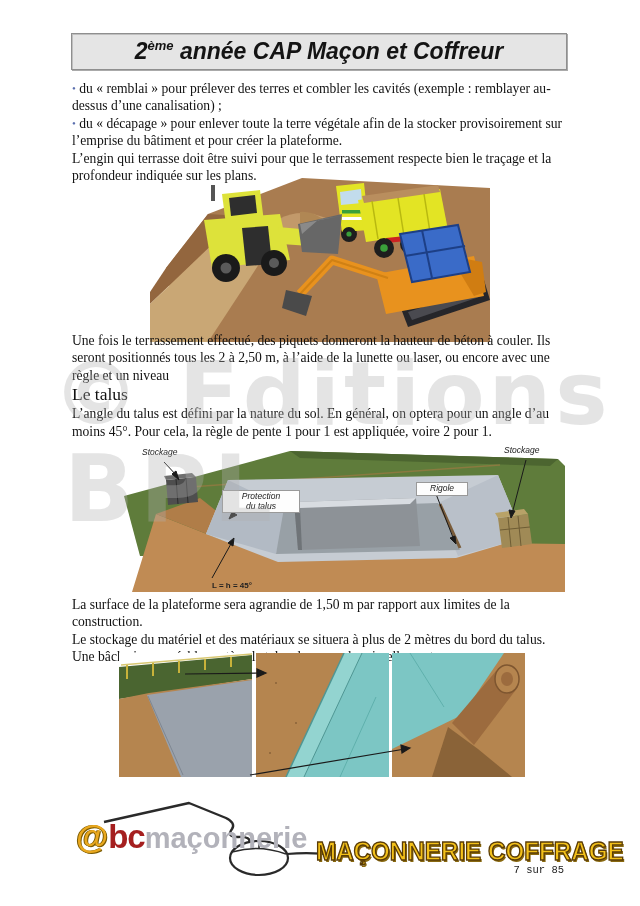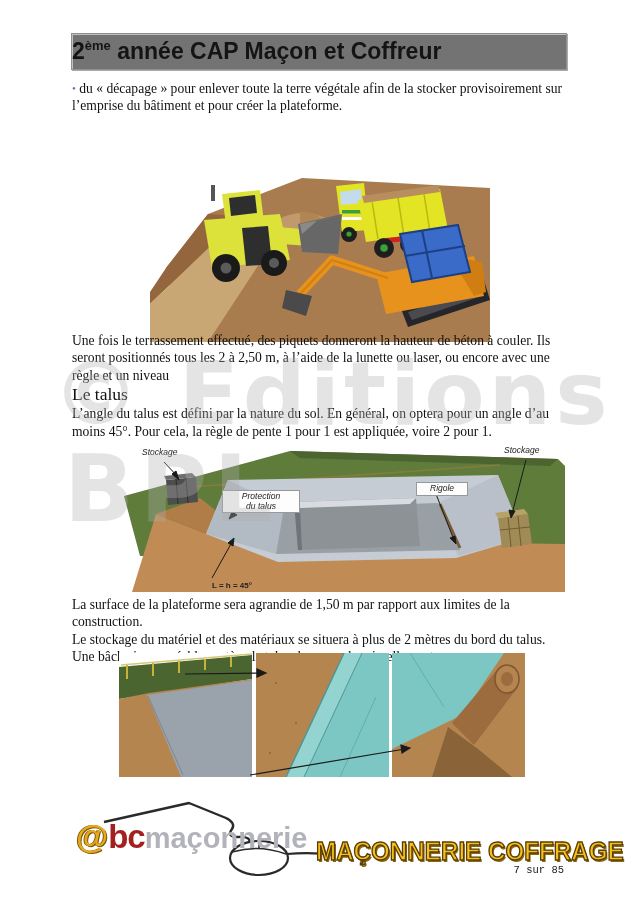--- a/index.html
+++ b/index.html
@@ -3,25 +3,25 @@
 <meta charset="utf-8">
 <style>
   html,body{margin:0;padding:0;background:#777;}
   .page{
     position:relative;width:640px;height:906px;margin:0 auto;background:#ffffff;
     font-family:"Liberation Serif","DejaVu Serif",serif;color:#111;overflow:hidden;
   }
   
   .header-box{
     position:absolute;left:71px;top:33px;width:494px;height:35px;
-    background:#737373;border:1px solid #8f8f8f;
+    background:#e5e5e5;border:1px solid #8f8f8f;
     box-shadow:inset 1px 1px 0 #bfbfbf, 1px 1px 0 #aaa;
-    display:flex;align-items:center;
+    display:flex;align-items:center;justify-content:center;
     font-family:"Liberation Sans","DejaVu Sans",sans-serif;font-weight:bold;
-    font-size:23px;color:#141414;letter-spacing:0px;
+    font-size:23px;color:#141414;letter-spacing:0px;font-style:italic;
   }
   .header-box sup{font-size:13px;vertical-align:super;line-height:0;}
   
   .tblock{position:absolute;left:72px;width:498px;font-size:13.6px;line-height:17.4px;text-align:left;}
   .tblock p{margin:0;}
   .bullet{color:#5b6fae;font-size:11px;vertical-align:1px;}
   .sec-heading{font-size:17.5px;line-height:21px;margin:2px 0 1px 0;font-weight:normal;}
   
   .wm{position:absolute;z-index:40;pointer-events:none;font-family:"DejaVu Sans","Liberation Sans",sans-serif;
       font-weight:bold;color:rgba(175,175,175,0.34);white-space:nowrap;}
@@ -58,21 +58,23 @@
 </head>
 <body>
 
 <div class="page">
 
   <div class="header-box">
     <span><span>2</span><sup>ème</sup><span> année CAP Maçon et Coffreur</span></span>
   </div>
 
   <div class="tblock" style="top:80px;">
+    <p><span class="bullet">•</span> <span>du « remblai » pour prélever des terres et combler les cavités (exemple : remblayer au-dessus d’une canalisation) ;</span></p>
     <p><span class="bullet">•</span> <span>du « décapage » pour enlever toute la terre végétale afin de la stocker provisoirement sur l’emprise du bâtiment et pour créer la plateforme.</span></p>
+    <p>L’engin qui terrasse doit être suivi pour que le terrassement respecte bien le traçage et la profondeur indiquée sur les plans.</p>
   </div>
 
   <div class="fig" style="left:150px;top:172px;width:340px;height:170px;">
     <svg width="340" height="170" viewBox="0 0 340 170">
 
       <polygon points="58,42 152,6 340,16 340,170 30,170 16,96" fill="#a97c50"></polygon>
       <polygon points="16,96 58,42 92,44 0,132 0,120" fill="#93663e"></polygon>
       <polygon points="0,132 92,44 134,54 58,170 0,170" fill="#c9a775"></polygon>
 
       <path d="M108,64 Q138,30 176,46 L188,64 Q150,78 108,64 Z" fill="#c2996a"></path>

